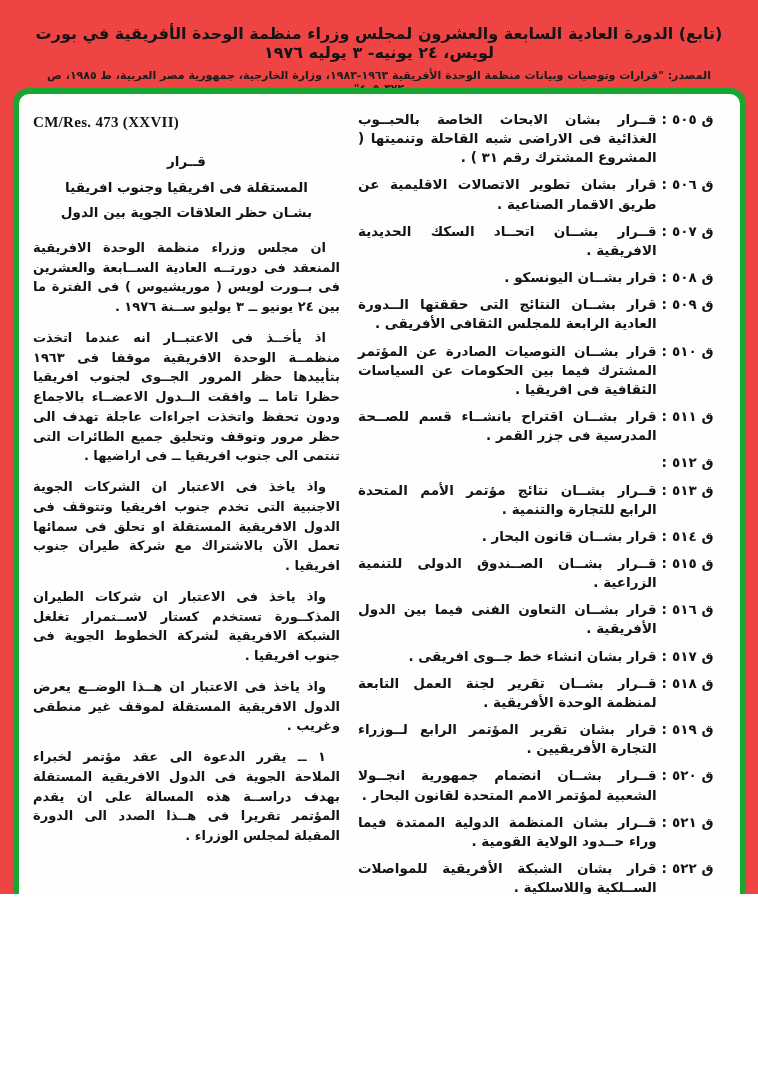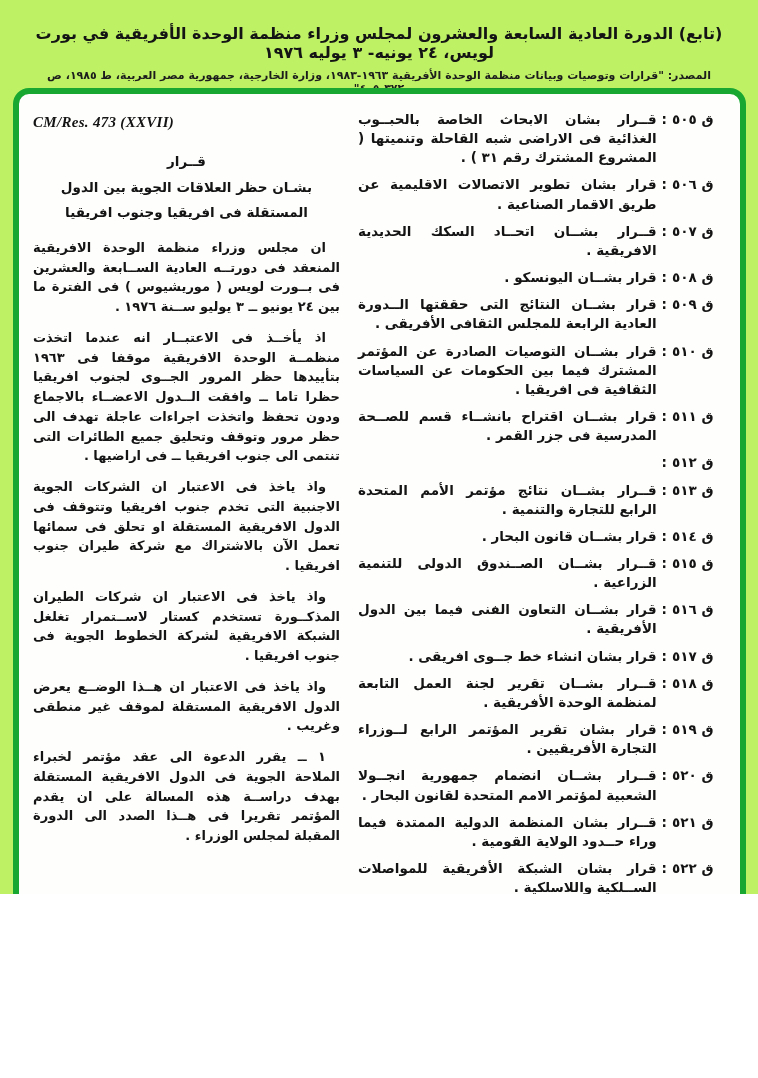--- a/index.html
+++ b/index.html
@@ -1,19 +1,19 @@
 <!DOCTYPE html>
 <html lang="ar"><head>
 <meta charset="utf-8">
 <style>
   html,body{margin:0;padding:0;background:#ffffff;}
   .page{
     position:relative;
     width:758px;height:894px;
-    background:#bef264;
+    background:#ef4444;
     font-family:"DejaVu Sans", sans-serif;
     color:#141414;
     overflow:hidden;
   }
   
   .header{direction:rtl;text-align:center;padding-top:24px;}
   .header-line1{
     font-size:16px;font-weight:bold;letter-spacing:-0.2px;
     padding:0 18px;
   }
@@ -50,21 +50,20 @@
     border:none;border-top:2px solid #1a1a1a;
     width:97%;margin:4px auto 0 auto;
   }
   
   .text-col{flex:1;min-width:0;}
   .resid{
     direction:ltr;text-align:left;
     font-family:"Liberation Serif", serif;
     font-size:15px;font-weight:bold;letter-spacing:0.3px;
     margin:4px 0 18px 0;
-    font-style:italic;
   }
   .resid2{margin-top:46px;}
   .rtitle{direction:rtl;text-align:center;font-weight:bold;font-size:13.5px;line-height:1.9;margin-bottom:12px;}
   .rtitle2{direction:rtl;text-align:center;font-weight:normal;font-size:13.5px;margin:6px 0 14px 0;}
   .text-col p{
     direction:rtl;
     margin:0 0 11px 0;
     font-size:13px;font-weight:bold;
     line-height:1.52;
     text-align:justify;
@@ -187,22 +186,22 @@
           <span class="num">ق ٥٢٤</span>
           <span class="sep">:</span>
         </div>
       <hr class="endrule">
     </div>
 
     <div class="text-col">
       <div class="resid">CM/Res. 473 (XXVII)</div>
       <div class="rtitle">
         <div>قــرار</div>
+        <div>المستقلة فى افريقيا وجنوب افريقيا</div>
         <div>بشـان حظر العلاقات الجوية بين الدول</div>
-        <div>المستقلة فى افريقيا وجنوب افريقيا</div>
       </div>
       <p>ان مجلس وزراء منظمة الوحدة الافريقية المنعقد فى دورتــه العادية الســابعة والعشرين فى بــورت لويس ( موريشيوس ) فى الفترة ما بين ٢٤ يونيو ــ ٣ يوليو ســنة ١٩٧٦ .</p>
       <p>اذ يأخــذ فى الاعتبــار انه عندما اتخذت منظمــة الوحدة الافريقية موقفا فى ١٩٦٣ بتأييدها حظر المرور الجــوى لجنوب افريقيا حظرا تاما ــ وافقت الــدول الاعضــاء بالاجماع ودون تحفظ واتخذت اجراءات عاجلة تهدف الى حظر مرور وتوقف وتحليق جميع الطائرات التى تنتمى الى جنوب افريقيا ــ فى اراضيها .</p>
       <p>واذ ياخذ فى الاعتبار ان الشركات الجوية الاجنبية التى تخدم جنوب افريقيا وتتوقف فى الدول الافريقية المستقلة او تحلق فى سمائها تعمل الآن بالاشتراك مع شركة طيران جنوب افريقيا .</p>
       <p>واذ ياخذ فى الاعتبار ان شركات الطيران المذكــورة تستخدم كستار لاســتمرار تغلغل الشبكة الافريقية لشركة الخطوط الجوية فى جنوب افريقيا .</p>
       <p>واذ ياخذ فى الاعتبار ان هــذا الوضــع يعرض الدول الافريقية المستقلة لموقف غير منطقى وغريب .</p>
       <p>١ ــ يقرر الدعوة الى عقد مؤتمر لخبراء الملاحة الجوية فى الدول الافريقية المستقلة بهدف دراســة هذه المسالة على ان يقدم المؤتمر تقريرا فى هــذا الصدد الى الدورة المقبلة لمجلس الوزراء .</p>
 
       <div class="resid resid2">CM/Res. 474 (XXVII)</div>
       <div class="rtitle2">قرار بشان انجولا</div>

